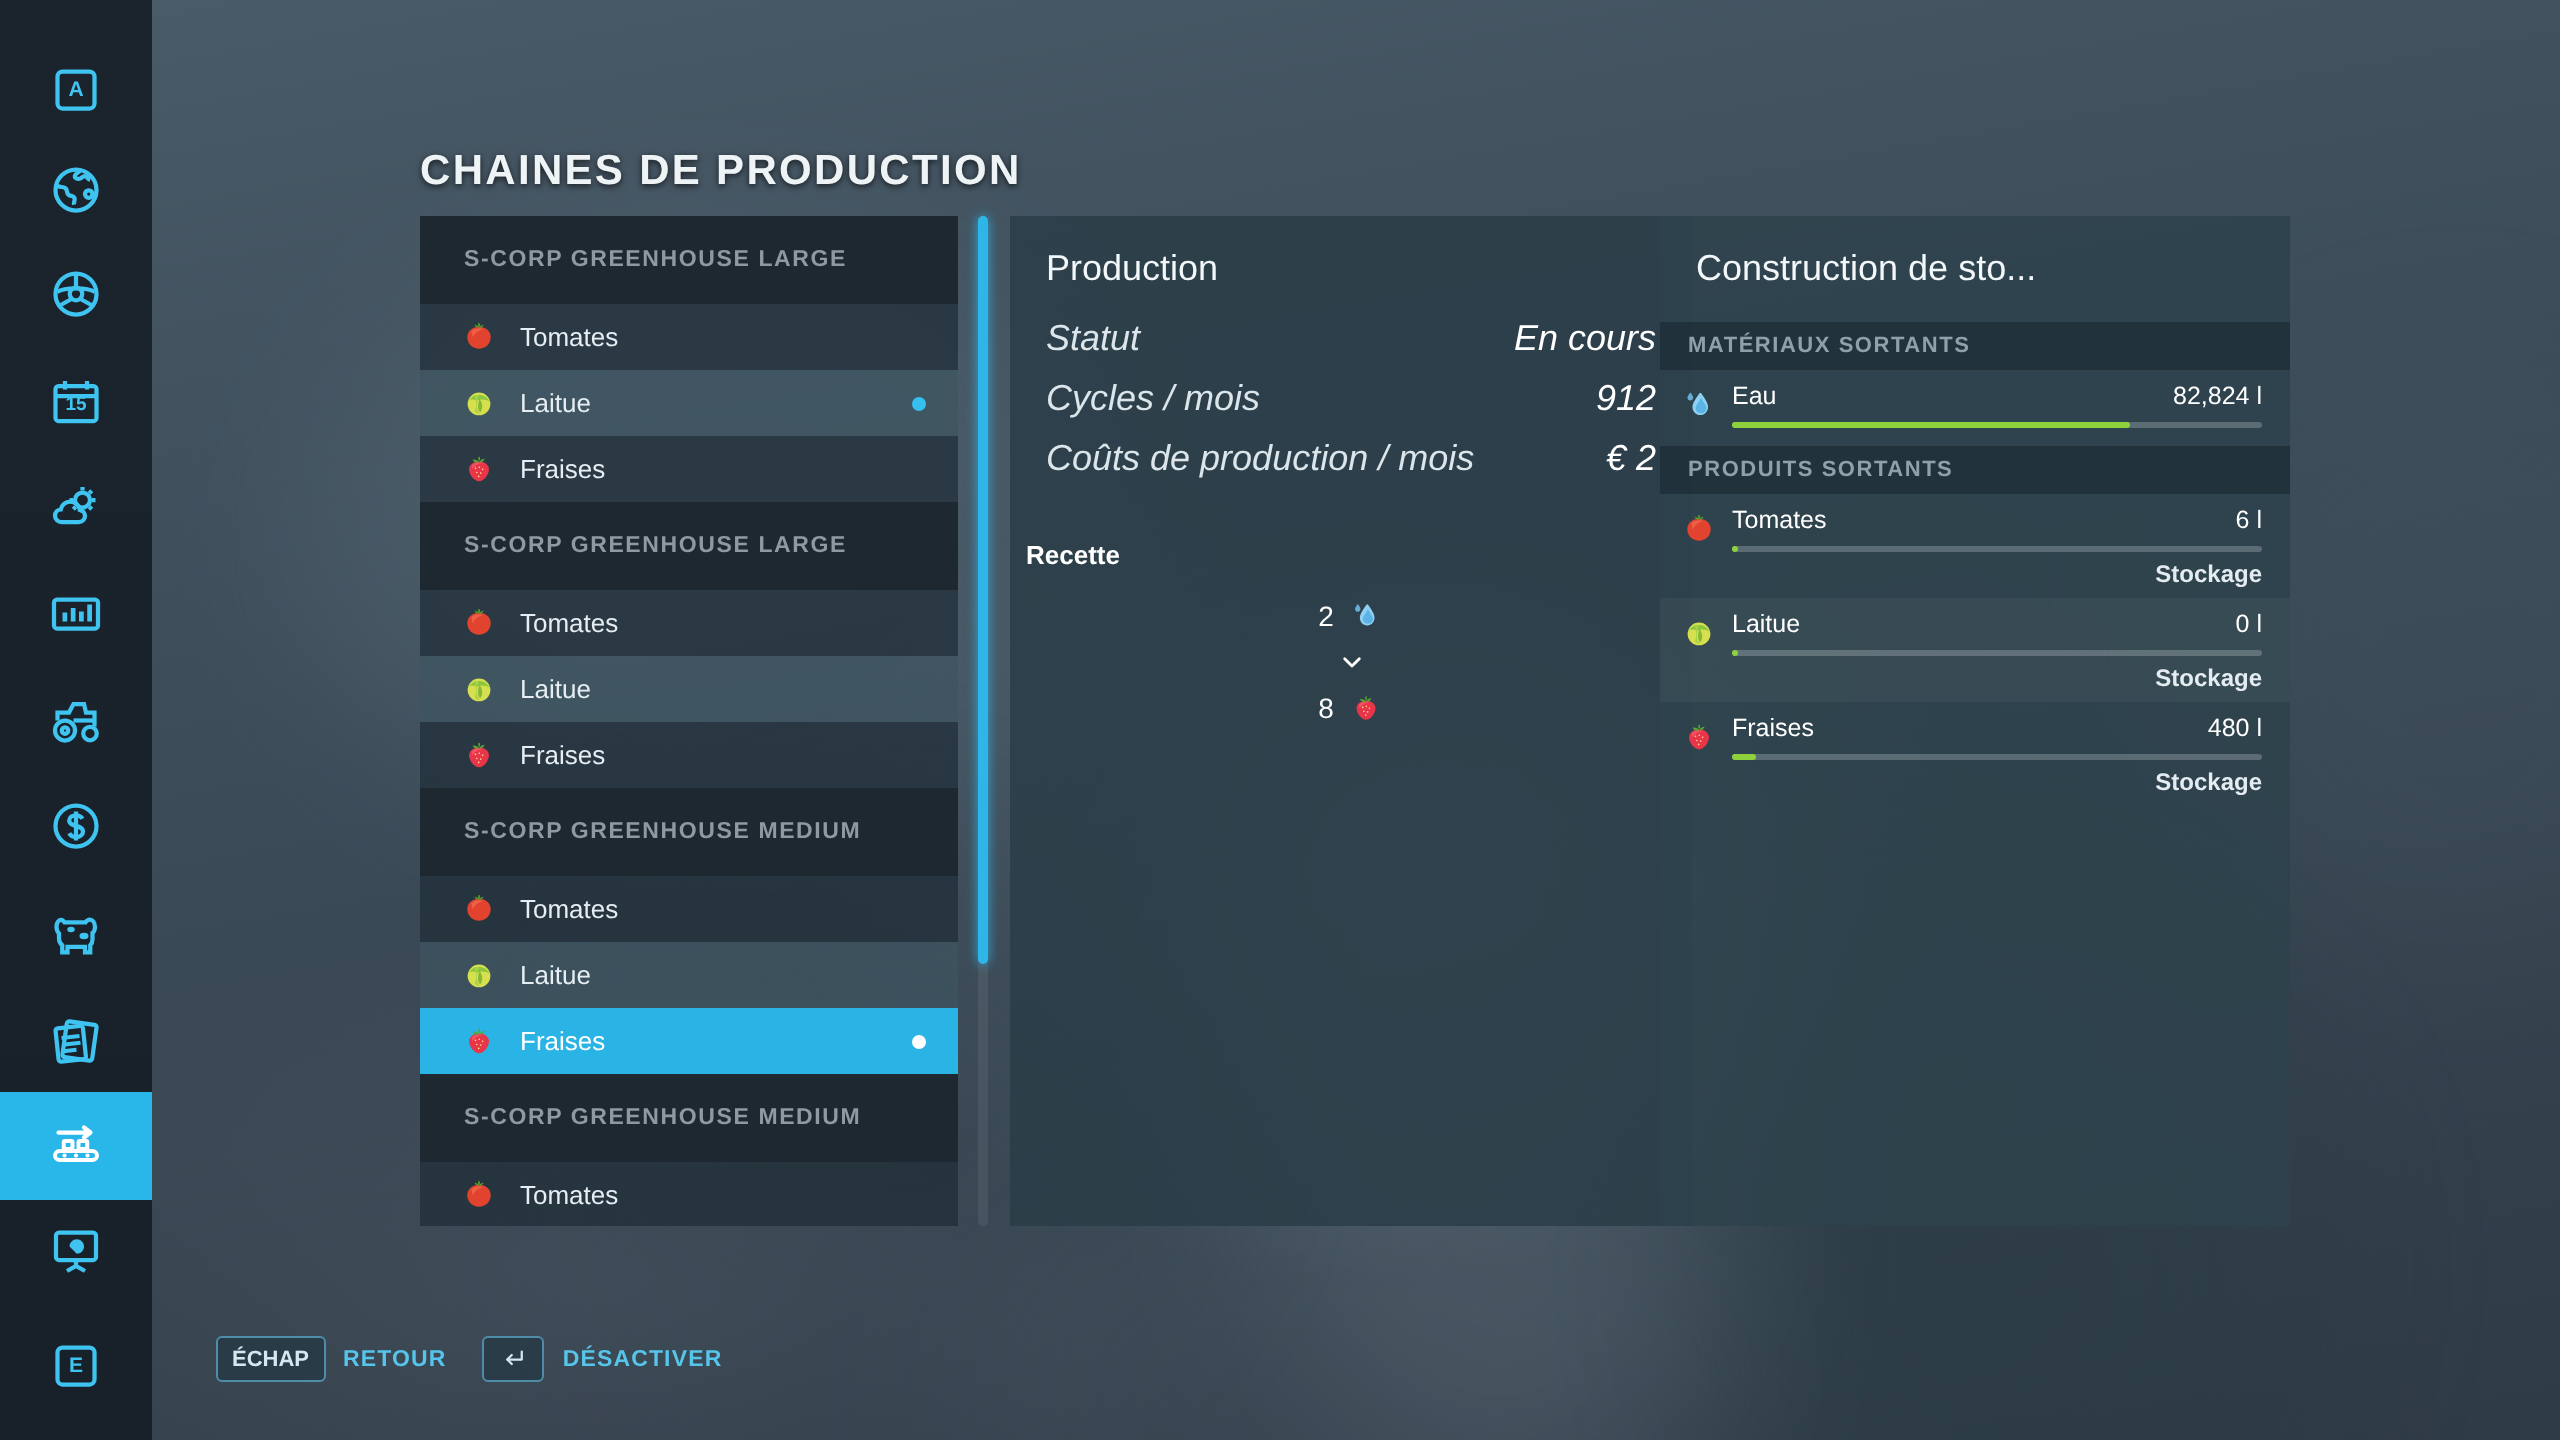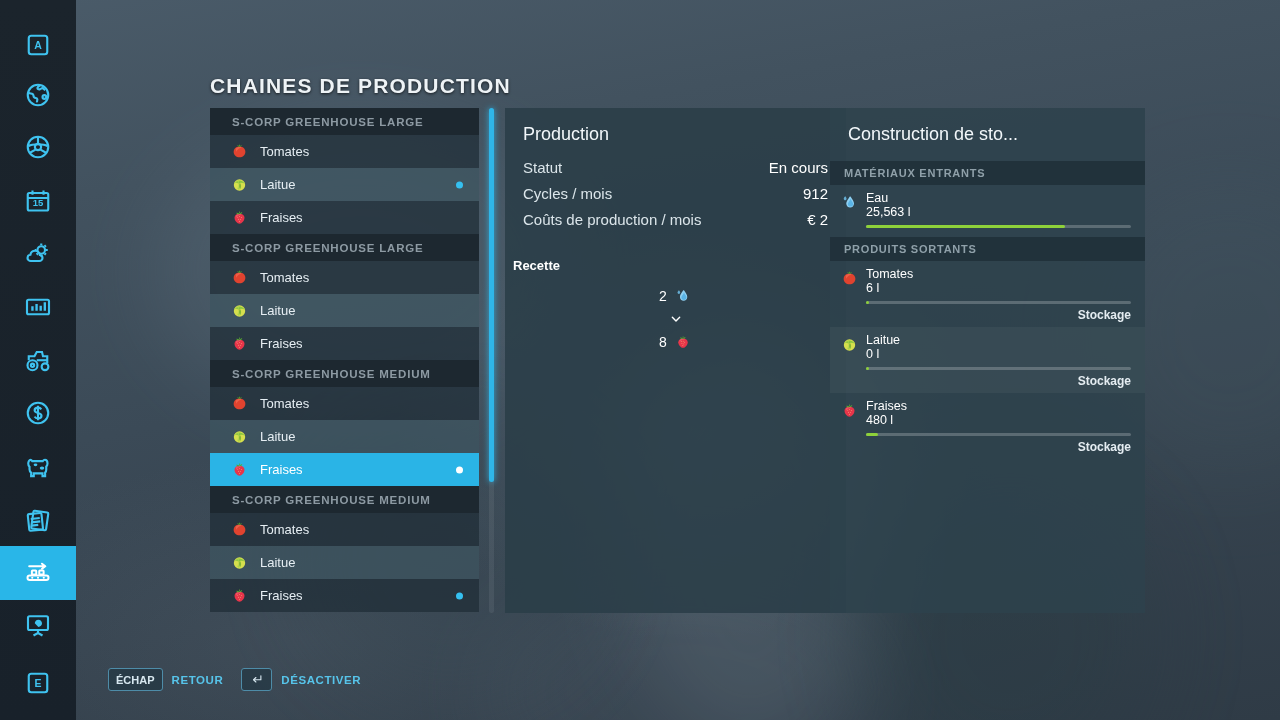--- a/index.html
+++ b/index.html
@@ -44,21 +44,21 @@
     font-size: 21px; font-weight: bold; letter-spacing: .055em;
     color: #eef3f6; text-shadow: 0 1px 3px rgba(0,0,0,.7);
   }
 
   
   #list-panel {
     position: absolute; left: 210px; top: 108px;
     width: 269px; height: 505px; overflow: hidden;
   }
   .group-head {
-    height: 27px; display: flex; align-items: center; padding-left: 22px;
+    height: 44px; display: flex; align-items: center; padding-left: 22px;
     background: #1d2830;
     font-size: 11.5px; font-weight: bold; letter-spacing: .07em;
     color: #8d9aa3;
   }
   .list-row {
     position: relative; height: 33px; display: flex; align-items: center;
     padding-left: 20px; color: #e6eef3; font-size: 13px;
   }
   .list-row.odd  { background: rgba(30,44,54,0.72); }
   .list-row.even { background: rgba(61,84,95,0.72); }
@@ -83,21 +83,21 @@
   #prod-panel {
     position: absolute; left: 505px; top: 108px; width: 341px; height: 505px;
     background: rgba(42,62,72,0.88);
   }
   .panel-title {
     padding: 16px 0 0 18px; font-size: 18px; color: #f2f7fa; font-weight: normal;
   }
   .stat-row {
     display: flex; justify-content: space-between;
     padding: 0 18px; margin-top: 9px;
-    font-size: 15px; color: #dbe5ea;
+    font-size: 18px; color: #dbe5ea; font-style: italic;
   }
   .stat-row .v { color: #ffffff; }
   .recipe-title {
     padding: 0 8px; margin-top: 30px;
     font-size: 13px; font-weight: bold; color: #ffffff;
   }
   .recipe-line {
     display: flex; align-items: center; justify-content: center; gap: 7px;
     margin-top: 14px; font-size: 14px; color: #ffffff;
   }
@@ -110,21 +110,21 @@
     background: rgba(45,66,76,0.88); overflow: hidden;
   }
   .sec-head {
     height: 24px; display: flex; align-items: center; padding-left: 14px;
     background: rgba(26,40,48,0.62);
     font-size: 11px; font-weight: bold; letter-spacing: .07em; color: #8fa0a9;
   }
   .fill-row { position: relative; padding: 6px 14px 5px 36px; }
   .fill-row.alt { background: rgba(255,255,255,0.045); }
   .fill-ico { position: absolute; left: 10px; top: 8px; width: 19px; height: 19px; }
-  .fill-top { display: flex; justify-content: space-between; font-size: 12.5px; color: #ffffff; flex-direction: column; }
+  .fill-top { display: flex; justify-content: space-between; font-size: 12.5px; color: #ffffff; }
   .fill-bar {
     position: relative; height: 3px; margin-top: 6px;
     background: rgba(255,255,255,0.22); border-radius: 2px;
   }
   .fill-bar > span {
     position: absolute; left: 0; top: 0; height: 3px;
     background: #8ed13a; border-radius: 2px;
   }
   .fill-sub { text-align: right; font-size: 12px; font-weight: bold; color: #e4ecf1; margin-top: 4px; }
 
@@ -482,30 +482,30 @@
               <path d="M12 7.4c-1.2-1.1-2.7-1.6-4.1-1.4.5 1.2 1.6 2 3 2.2zM12.3 7.4c.7-1.2 1.9-1.9 3.2-1.9-.3 1.1-1.2 2-2.4 2.3z" fill="#56a832"></path>
               <rect x="11.6" y="4.2" width="1" height="2.6" rx=".5" fill="#56a832"></rect>
             </svg></span>
         </div>
       </div>
   </div>
 
   <div id="store-panel">
     <div class="panel-title">Construction de sto...</div>
     <div id="store-body" style="margin-top: 16px;">
-        <div class="sec-head">MATÉRIAUX ENTRANTS</div>
+        <div class="sec-head">MATÉRIAUX SORTANTS</div>
         <div class="fill-row" style="padding-bottom: 9px;">
           <span class="fill-ico"><svg viewBox="0 0 24 24" width="19" height="19">
               <path d="M13.3 4.4c2.2 3.3 4.4 6.2 4.4 8.8 0 2.9-2.2 5.1-4.9 5.1s-4.9-2.2-4.9-5.1c0-2.6 2.3-5.5 4.5-8.8z" fill="#8fd0f2"></path>
               <path d="M11.4 10.6c.9-1.3 1.6-2.4 1.9-3.3.4.9 1.1 2 1.9 3.3.9 1.4 1.5 2.3 1.5 3.3 0 2-1.5 3.3-3.4 3.3-1.9 0-3.4-1.3-3.4-3.3 0-1 .6-1.9 1.5-3.3z" fill="#5ab4e6"></path>
               <path d="M6.7 4.2c.8 1.2 1.6 2.2 1.6 3.1 0 1.1-.8 1.9-1.8 1.9S4.7 8.4 4.7 7.3c0-.9.9-1.9 1.7-3.1z" fill="#6fc0ea" opacity=".85"></path>
             </svg></span>
           <div class="fill-top">
             <span>Eau</span>
-            <span>25,563 l</span>
+            <span>82,824 l</span>
           </div>
           <div class="fill-bar">
             <span style="width: 75%;"></span>
           </div>
         </div>
         <div class="sec-head">PRODUITS SORTANTS</div>
         <div class="fill-row">
           <span class="fill-ico"><svg viewBox="0 0 24 24" width="19" height="19">
               <path d="M12 5.6c4.2 0 7.4 2.8 7.4 6.6 0 4.1-3.3 7.2-7.4 7.2S4.6 16.3 4.6 12.2C4.6 8.4 7.8 5.6 12 5.6z" fill="#e1432f"></path>
               <path d="M7.2 8.4c1.1-1.2 2.8-2 4.8-2 1.1 0 2 .2 2.9.6-1.6.3-3.1 1-4.2 1.9-1.2.9-2.1 2.1-2.6 3.4-.5-1.5-.6-2.9-.9-3.9z" fill="#f06a52" opacity=".75"></path>

